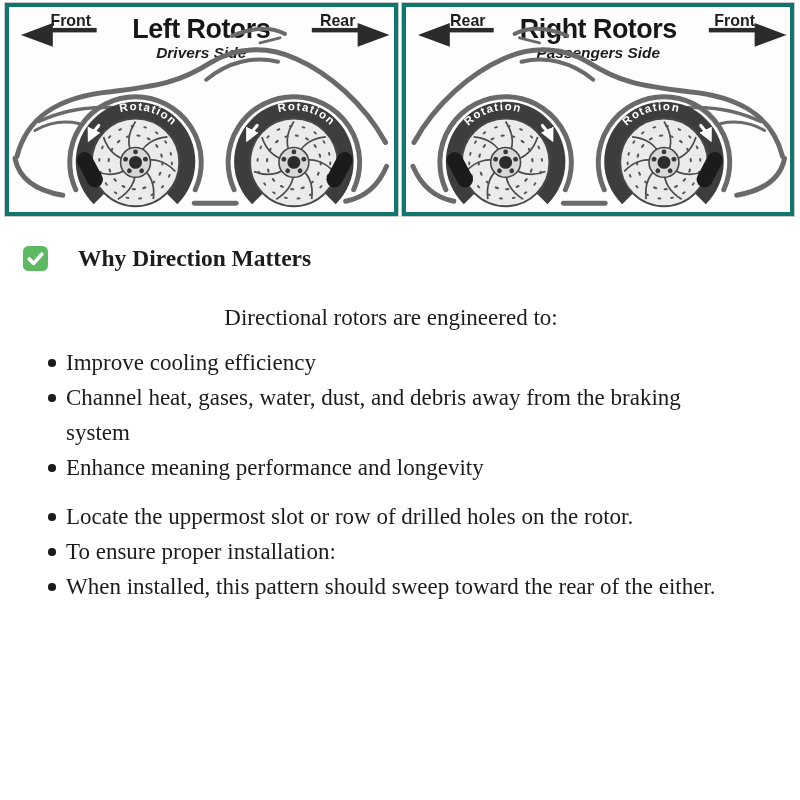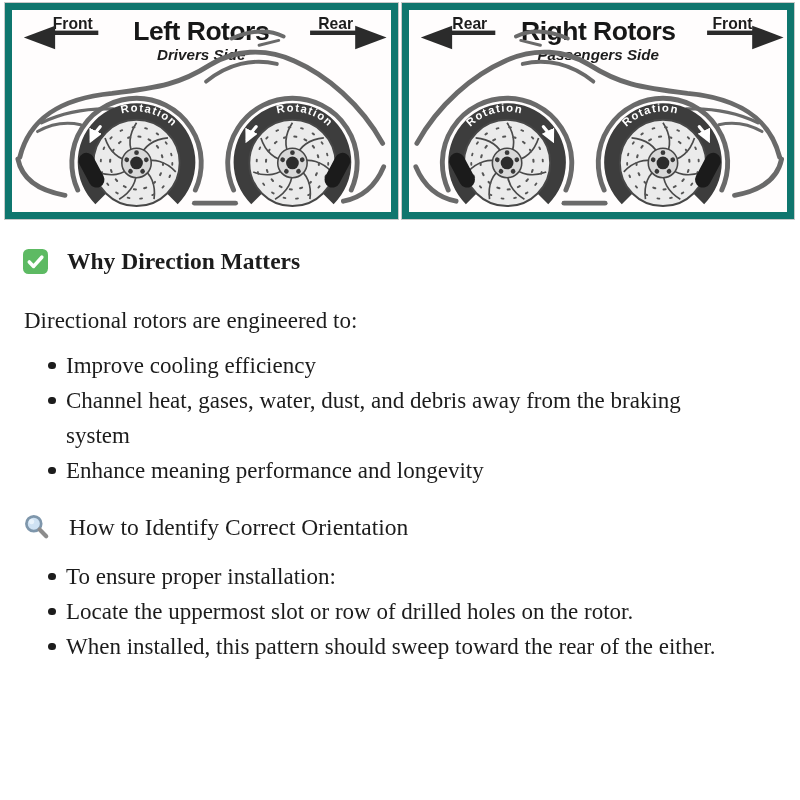--- a/index.html
+++ b/index.html
@@ -1,37 +1,37 @@
 <!DOCTYPE html>
 <html><head>
 <meta charset="utf-8">
 <style>
   html,body{margin:0;padding:0;background:#fff;}
   body{width:800px;font-family:"Liberation Serif",serif;color:#1c1c1c;}
 
   
   .diagram-row{display:flex;gap:4px;padding:3px 6px 0 5px;}
-  .panel{flex:1;border:7px solid #0f766e;box-shadow:0 0 0 1px #c9c9c9;background:#fffdfd;}
+  .panel{flex:1;border:4px solid #0f766e;box-shadow:0 0 0 1px #c9c9c9;background:#fffdfd;}
   .panel svg{display:block;width:100%;height:auto;}
 
   .p-title{font:700 27px "Liberation Sans",sans-serif;fill:#171717;text-anchor:middle;letter-spacing:-0.5px;}
   .p-sub{font:italic 700 15.5px "Liberation Sans",sans-serif;fill:#1d1d1d;text-anchor:middle;}
   .p-lbl{font:700 16px "Liberation Sans",sans-serif;fill:#1d1d1d;text-anchor:middle;}
   .rot-text{font:700 11.5px "Liberation Sans",sans-serif;fill:#ffffff;letter-spacing:1.3px;}
   .cl{fill:none;stroke:#6a6a6a;stroke-linecap:round;stroke-linejoin:round;}
   .arr{fill:#2b2b2b;}
   .rot-tail{fill:none;stroke:#fff;stroke-width:3.2;stroke-linecap:round;}
 
   
   .article{padding:8px 40px 0 22px;font-size:23px;line-height:35px;}
   .intro{margin:14px 0 0;max-width:706px;}
-  h3{font-size:23.5px;line-height:35px;margin:17px 0 0;font-weight:700;display:flex;align-items:center;gap:18px;}
+  h3{font-size:23.5px;line-height:35px;margin:17px 0 0;font-weight:700;display:flex;align-items:center;gap:29px;}
   h3.reg{font-weight:400;margin-top:22px;}
   .ico{display:inline-flex;flex:0 0 auto;}
-  .lead{margin:24px 2px 0;}
+  .lead{margin:24px 2px 0;text-align:center;}
   ul{list-style:none;margin:10px 0 0;padding:0 0 0 26px;}
   ul.second{margin-top:14px;}
   li{position:relative;padding-left:18px;margin:0;}
   li::before{content:"";position:absolute;left:0;top:14px;width:7.5px;height:7.5px;border-radius:50%;background:#1c1c1c;}
   ul.benefits li{max-width:620px;}
   ul.second li{max-width:700px;}
 </style>
 </head>
 <body>
 
@@ -167,30 +167,20 @@
   </h3>
 
   <p class="lead">Directional rotors are engineered to:</p>
 
   <ul class="benefits">
     <li>Improve cooling efficiency</li>
     <li>Channel heat, gases, water, dust, and debris away from the braking system</li>
     <li>Enhance meaning performance and longevity</li>
   </ul>
 
-  <h3 class="reg">
-    <span class="ico">
-      <svg width="29" height="29" viewBox="0 0 29 29">
-        <circle cx="11.8" cy="10.8" r="7.4" fill="#cfe2f3" stroke="#7e96ab" stroke-width="2.7"></circle>
-        <circle cx="9.6" cy="8.6" r="2.6" fill="#e9f3fb"></circle>
-        <line x1="17.6" y1="16.6" x2="24.2" y2="23.2" stroke="#8c8c8c" stroke-width="4.2" stroke-linecap="round"></line>
-      </svg>
-    </span>
-    <span>How to Identify Correct Orientation</span>
-  </h3>
 
   <ul class="second">
+    <li>Locate the uppermost slot or row of drilled holes on the rotor.</li>
     <li>To ensure proper installation:</li>
-    <li>Locate the uppermost slot or row of drilled holes on the rotor.</li>
     <li>When installed, this pattern should sweep toward the rear of the either.</li>
   </ul>
 
 </main>
 
 </body></html>

